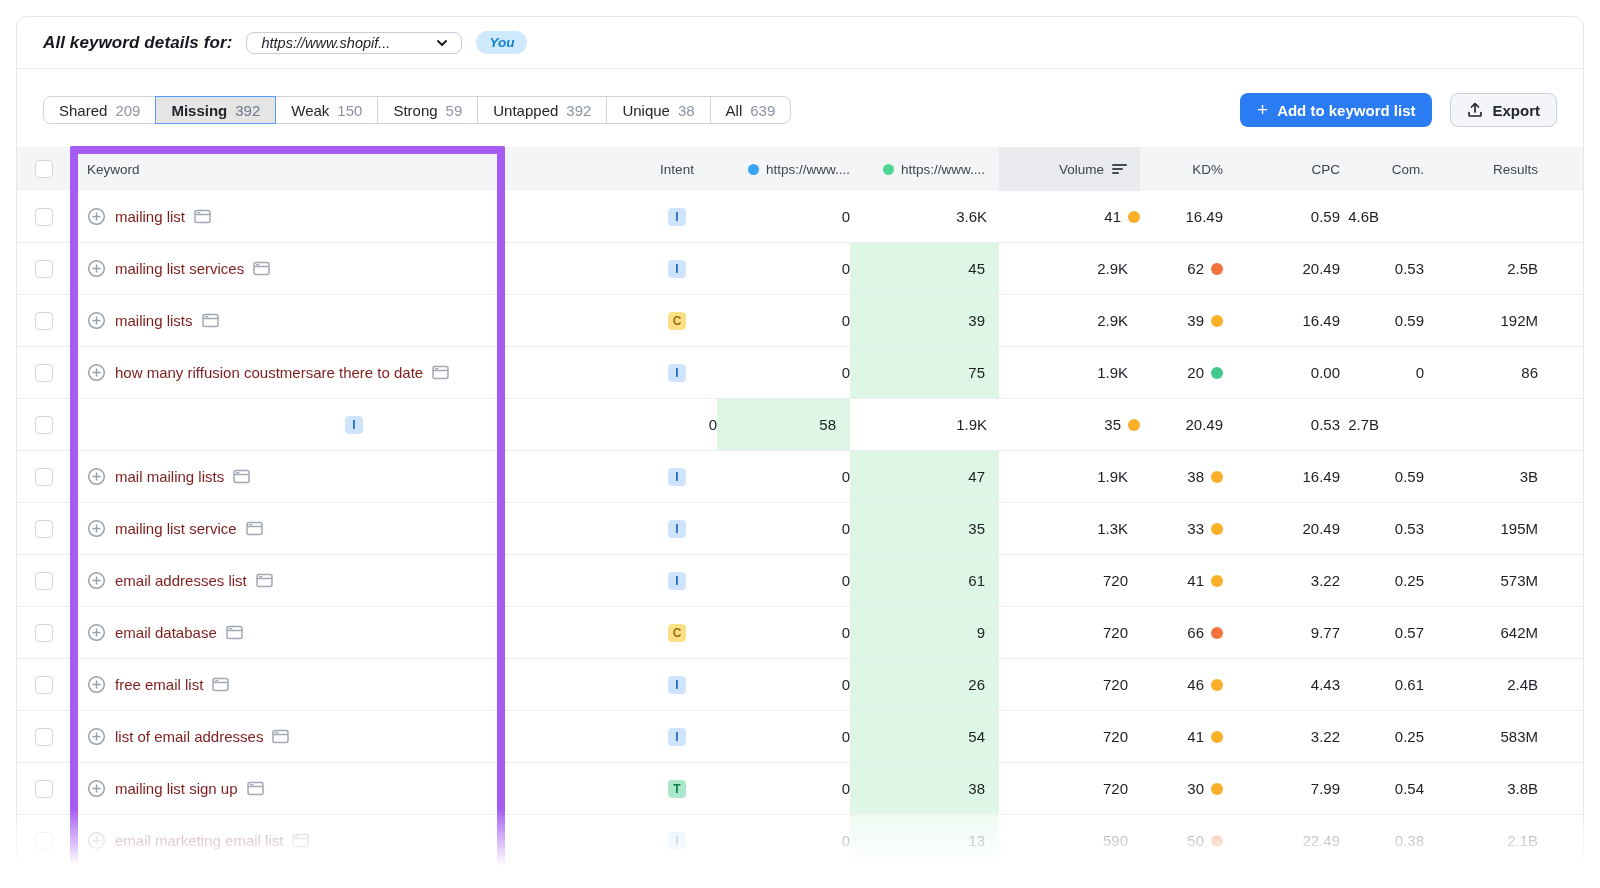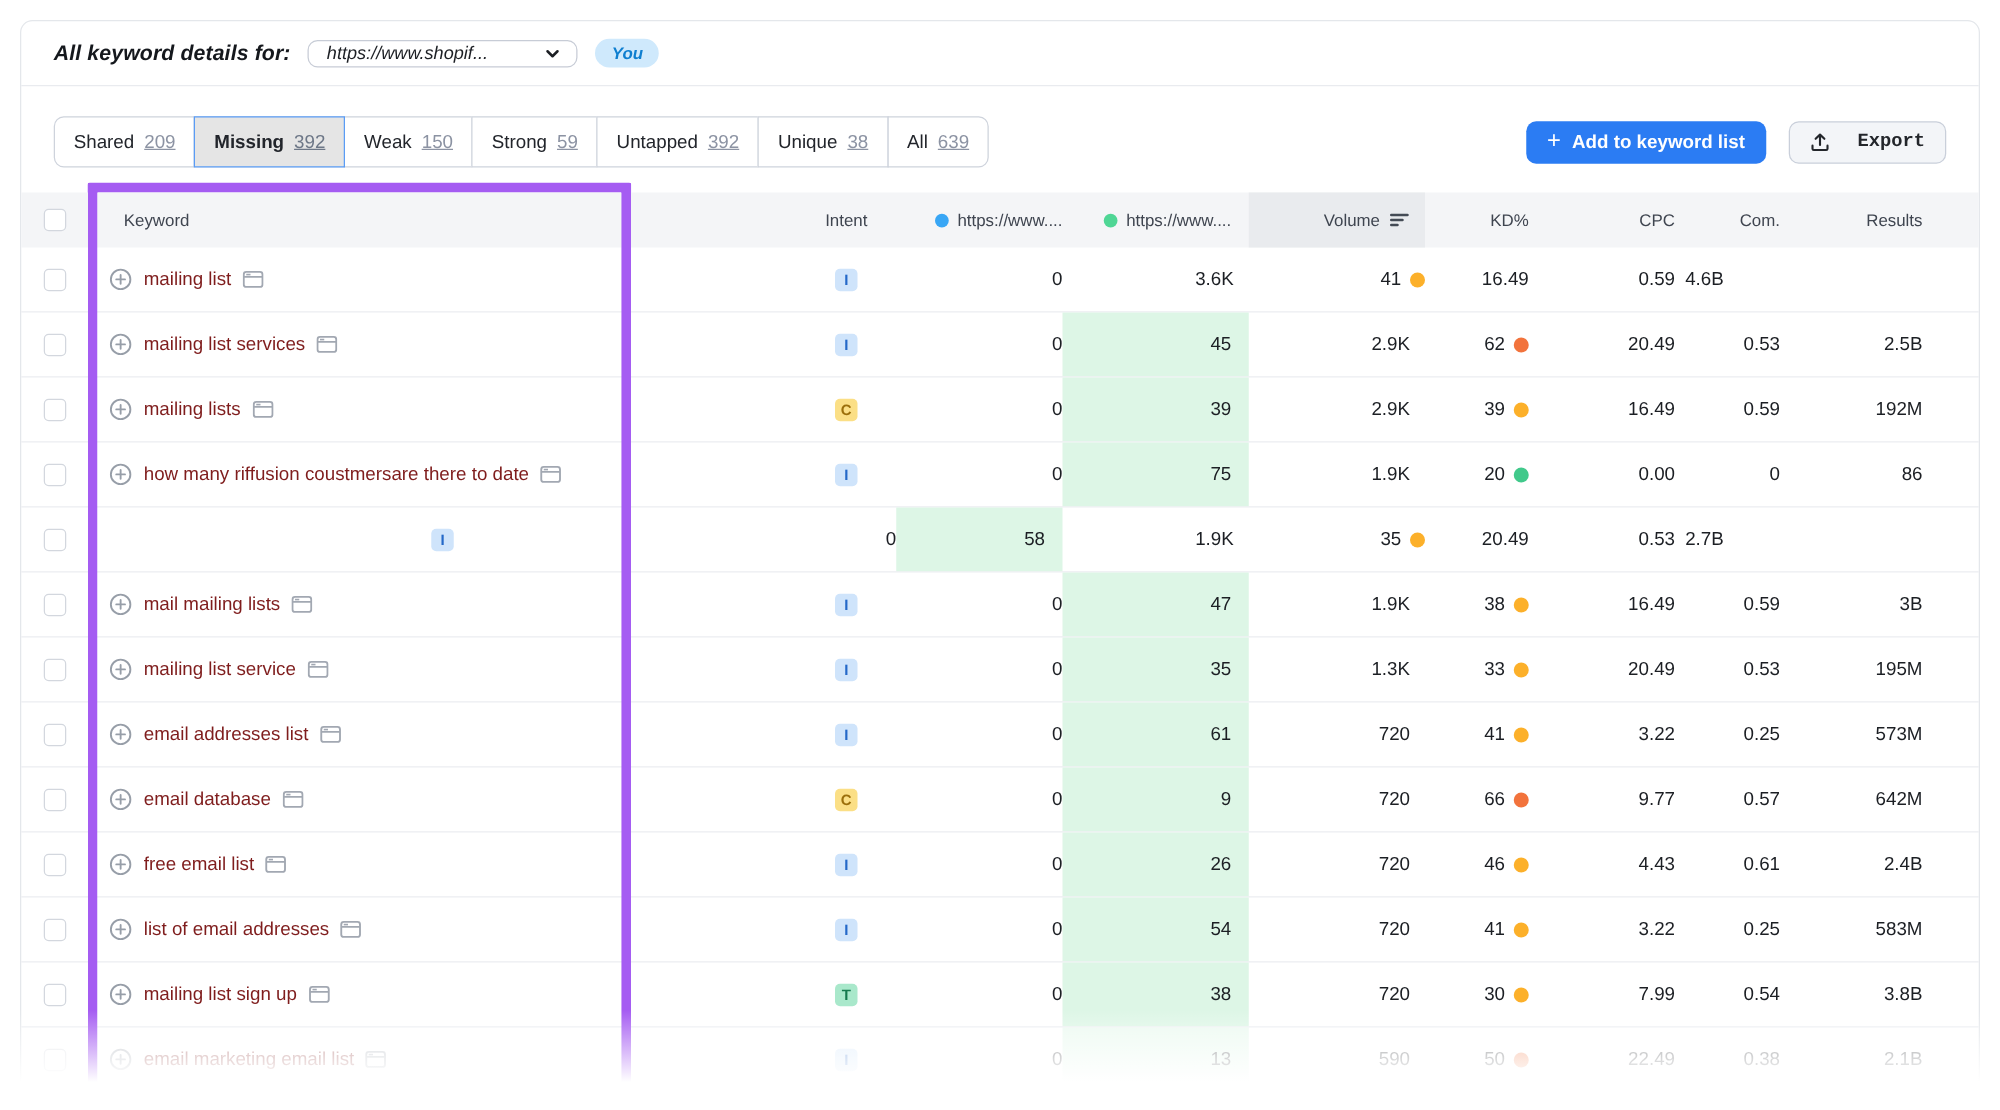--- a/index.html
+++ b/index.html
@@ -34,40 +34,40 @@
 
   
   .toolbar {
     display:flex; align-items:center; justify-content:space-between;
     padding:24px 26px 20px 26px;
   }
   .tabs { display:flex; position:relative; }
   .tab {
     position:relative; display:flex; align-items:center; gap:8px;
     border:1px solid #ced3dc; background:#fff; margin-left:-1px;
-    padding:7px 15px; font-size:15px; color:#22252b; cursor:pointer; height:41px;
+    padding:7px 15px; font-size:15px; color:#22252b; cursor:pointer; height:28px;
   }
   .tab:first-child { border-radius:8px 0 0 8px; margin-left:0; }
   .tab:last-child { border-radius:0 8px 8px 0; }
-  .tab .tab-count { color:#8c93a3;text-decoration:underline; }
+  .tab .tab-count { color:#8c93a3; }
   .tab.active { border:1px solid #5a9cf5; background:#e5e5e5; z-index:2; }
   .tab.active .tab-label { font-weight:700; }
   .tab.active .tab-count { color:#6d7787; }
 
   .toolbar-actions { display:flex; gap:18px; }
   .btn-primary {
     display:flex; align-items:center; gap:9px; background:#2b7cf3; color:#fff;
     border:none; border-radius:8px; padding:0 17px; height:34px;
     font-size:15px; font-weight:700; cursor:pointer; font-family:inherit;
   }
   .btn-primary .plus { font-size:19px; font-weight:400; line-height:1; margin-top:-2px; }
   .btn-secondary {
-    display:flex; align-items:center; gap:22px; background:#f3f5f8; color:#23262b;
+    display:flex; align-items:center; gap:9px; background:#f3f5f8; color:#23262b;
     border:1px solid #c9cfda; border-radius:8px; padding:0 16px; height:34px;
-    font-size:15px; font-weight:700; cursor:pointer; font-family:Liberation Mono, monospace;
+    font-size:15px; font-weight:700; cursor:pointer; font-family:Liberation Sans, sans-serif;
   }
 
   
   .grid-row {
     display:grid;
     grid-template-columns:54px 566px 80px 133px 149px 141px 83px 117px 84px 1fr;
     align-items:stretch;
   }
   .thead { background:#f4f5f7; height:44px; font-size:13.5px; color:#3f4550; }
   .thead .cell { display:flex; align-items:center; }
@@ -80,21 +80,21 @@
   .cell.c-intent { justify-content:center; }
   .cell.c-you { justify-content:flex-end; }
   .cell.c-comp { justify-content:flex-end; padding-right:14px; }
   .cell.c-vol { justify-content:flex-end; padding-right:12px; }
   .cell.c-kd { justify-content:flex-end; gap:7px; }
   .cell.c-cpc { justify-content:flex-end; }
   .cell.c-com { justify-content:flex-end;text-align:right; }
   .cell.c-res { justify-content:flex-end; padding-right:45px; }
 
   .thead .c-vol { background:#e9ebee; gap:8px; cursor:pointer; }
-  .thead .c-kw { cursor:pointer;margin-left:12px; }
+  .thead .c-kw { cursor:pointer; }
   .trow .c-comp { background:#ddf6e6; }
 
   .checkbox {
     width:18px; height:18px; border:1.5px solid #d3d7de; border-radius:4px;
     background:#fff; cursor:pointer;
   }
   .kw-link { color:#7f1d1d; cursor:pointer; white-space:nowrap; }
   .icon-btn { display:flex; align-items:center; cursor:pointer; flex:none; }
 
   .intent-badge {

